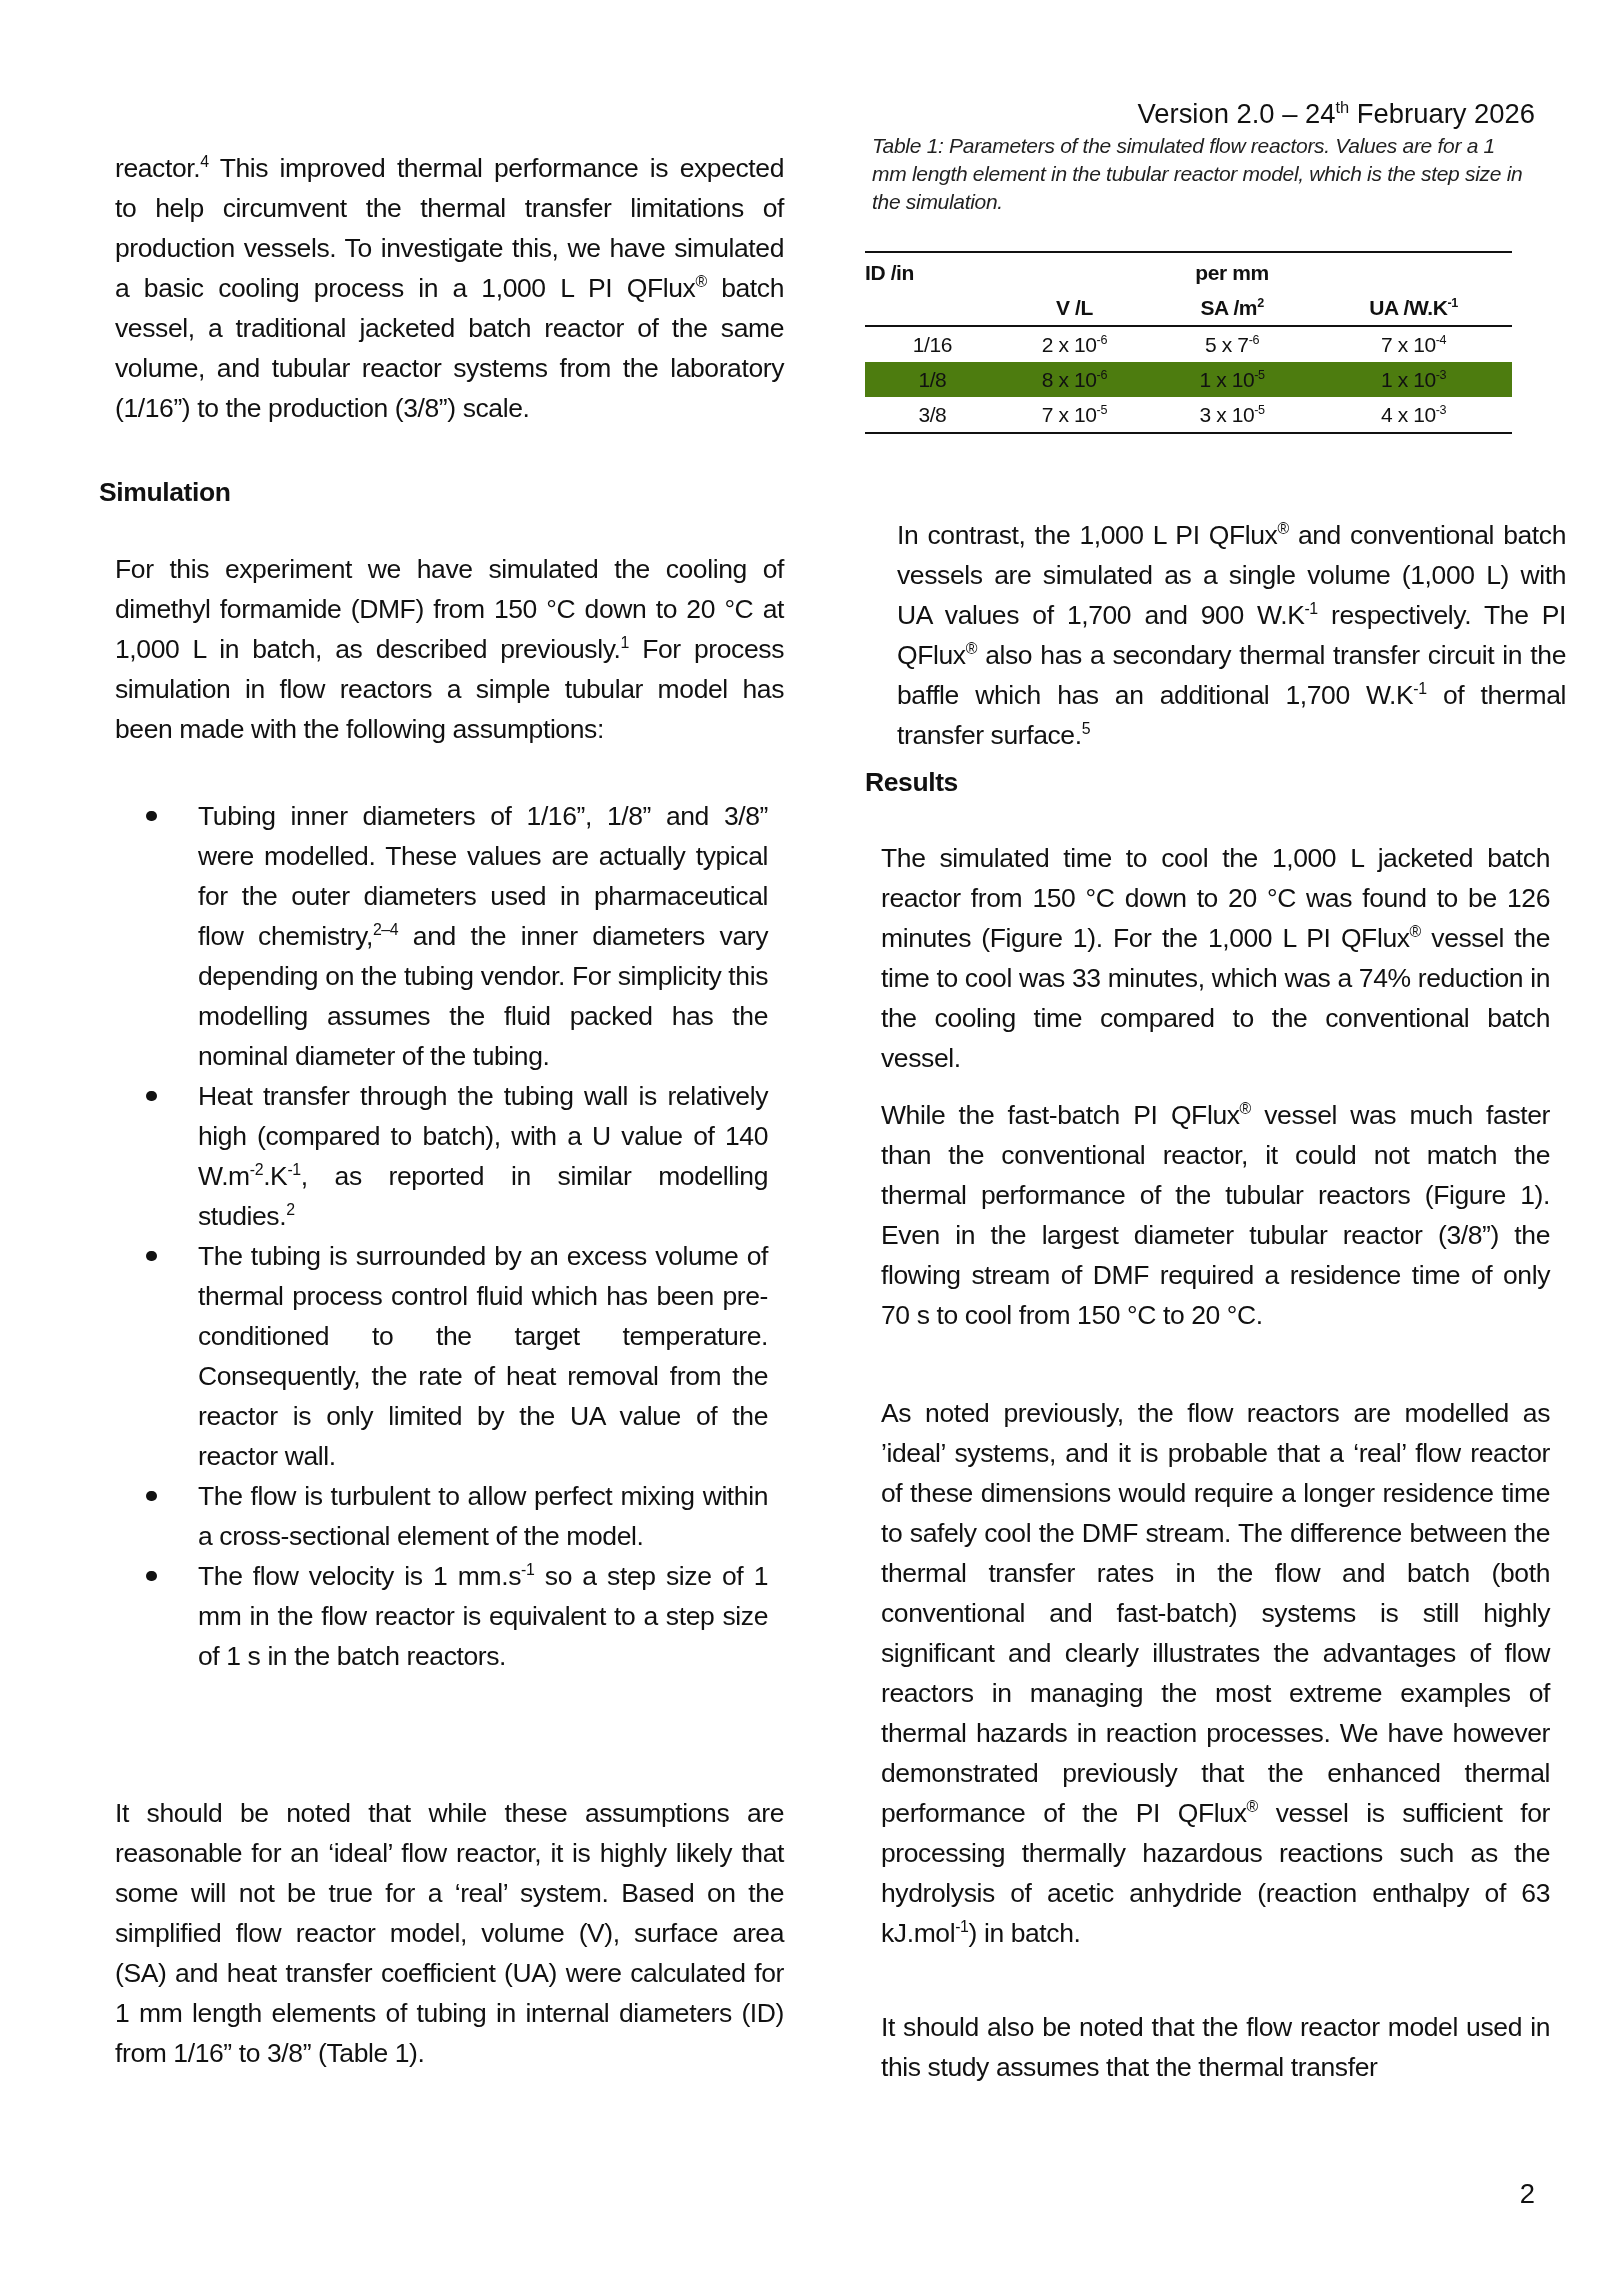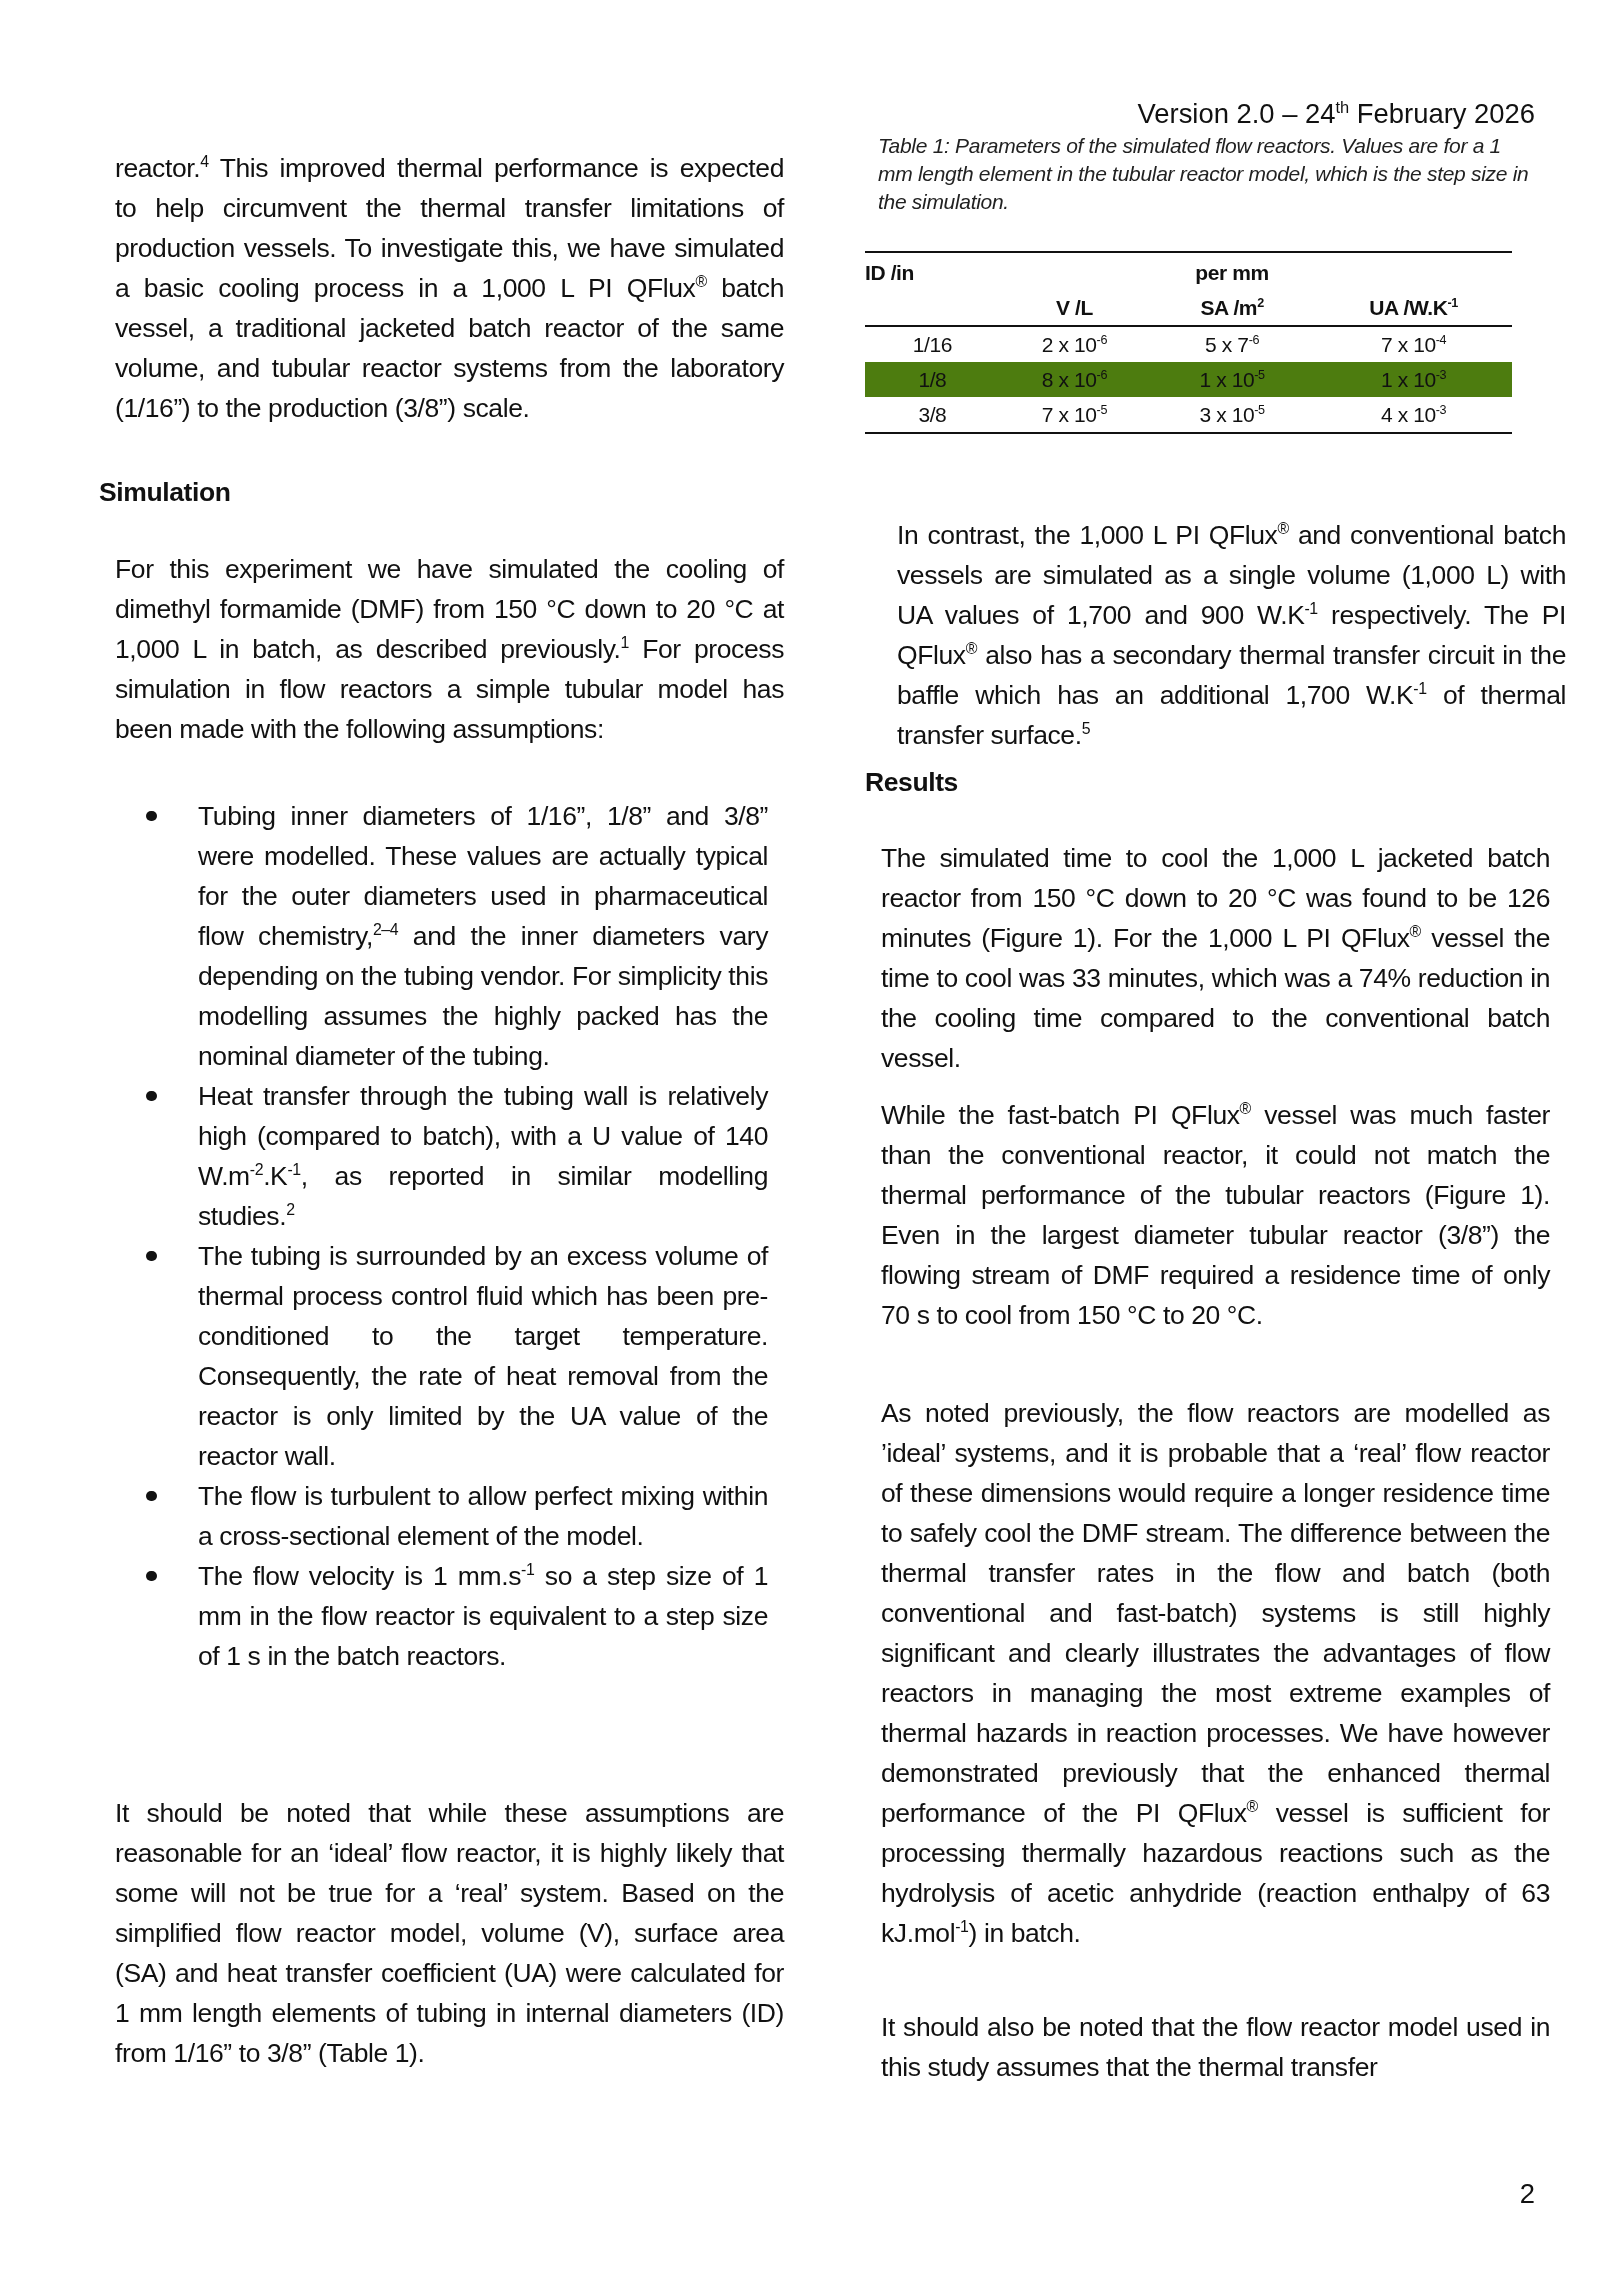--- a/index.html
+++ b/index.html
@@ -32,21 +32,21 @@
   .assume-list { position: absolute; top: 796px; left: 0; width: 669px; margin: 0; padding: 0; list-style: none; }
   .assume-list li { position: relative; padding-left: 99px; }
   .assume-list li .bullet {
     position: absolute; left: 47px; top: 14.7px; width: 10.8px; height: 10.8px;
     border-radius: 50%; background: #111;
   }
   .note-para { position: absolute; top: 1777px; left: 0; width: 669px; }
 
   
   .table-caption {
-    position: absolute; top: 132px; left: 13px; width: 657px;
+    position: absolute; top: 132px; left: 7px; width: 657px;
     font-style: italic; font-size: 21px; line-height: 28px; text-align: left;
     color: #222; letter-spacing: -0.3px;
   }
   .table-wrap { position: absolute; top: 251px; left: 0; width: 647px; }
   table.params {
     width: 647px; border-collapse: collapse;
     font-size: 21px; line-height: 31px; text-align: center;
   }
   table.params thead tr.h1 th { border-top: 2.9px solid #111; padding-top: 3.9px; }
   table.params thead tr.h2 th { border-bottom: 2.9px solid #111; padding-bottom: 2px; }
@@ -71,21 +71,21 @@
 
 <div class="col col-left">
 
   <p class="intro-para"><span>reactor.</span><sup>4</sup><span> This improved thermal performance is expected to help circumvent the thermal transfer limitations of production vessels. To investigate this, we have simulated a basic cooling process in a 1,000 L PI QFlux</span><sup>®</sup><span> batch vessel, a traditional jacketed batch reactor of the same volume, and tubular reactor systems from the laboratory (1/16”) to the production (3/8”) scale.</span></p>
 
   <div class="h-sim">Simulation</div>
 
   <p class="sim-para"><span>For this experiment we have simulated the cooling of dimethyl formamide (DMF) from 150 °C down to 20 °C at 1,000 L in batch, as described previously.</span><sup>1</sup><span> For process simulation in flow reactors a simple tubular model has been made with the following assumptions:</span></p>
 
   <ul class="assume-list">
-    <li><span class="bullet"></span><span>Tubing inner diameters of 1/16”, 1/8” and 3/8” were modelled. These values are actually typical for the outer diameters used in pharmaceutical flow chemistry,</span><sup>2–4</sup><span> and the inner diameters vary depending on the tubing vendor. For simplicity this modelling assumes the highly packed has the nominal diameter of the tubing.</span></li>
+    <li><span class="bullet"></span><span>Tubing inner diameters of 1/16”, 1/8” and 3/8” were modelled. These values are actually typical for the outer diameters used in pharmaceutical flow chemistry,</span><sup>2–4</sup><span> and the inner diameters vary depending on the tubing vendor. For simplicity this modelling assumes the fluid packed has the nominal diameter of the tubing.</span></li>
     <li><span class="bullet"></span><span>Heat transfer through the tubing wall is relatively high (compared to batch), with a U value of 140 W.m</span><sup>-2</sup><span>.K</span><sup>-1</sup><span>, as reported in similar modelling studies.</span><sup>2</sup></li>
     <li><span class="bullet"></span><span>The tubing is surrounded by an excess volume of thermal process control fluid which has been pre-conditioned to the target temperature. Consequently, the rate of heat removal from the reactor is only limited by the UA value of the reactor wall.</span></li>
     <li><span class="bullet"></span><span>The flow is turbulent to allow perfect mixing within a cross-sectional element of the model.</span></li>
     <li><span class="bullet"></span><span>The flow velocity is 1 mm.s</span><sup>-1</sup><span> so a step size of 1 mm in the flow reactor is equivalent to a step size of 1 s in the batch reactors.</span></li>
   </ul>
 
   <p class="note-para">It should be noted that while these assumptions are reasonable for an ‘ideal’ flow reactor, it is highly likely that some will not be true for a ‘real’ system. Based on the simplified flow reactor model, volume (V), surface area (SA) and heat transfer coefficient (UA) were calculated for 1 mm length elements of tubing in internal diameters (ID) from 1/16” to 3/8” (Table 1).</p>
 </div>
 
 <div class="col col-right">

